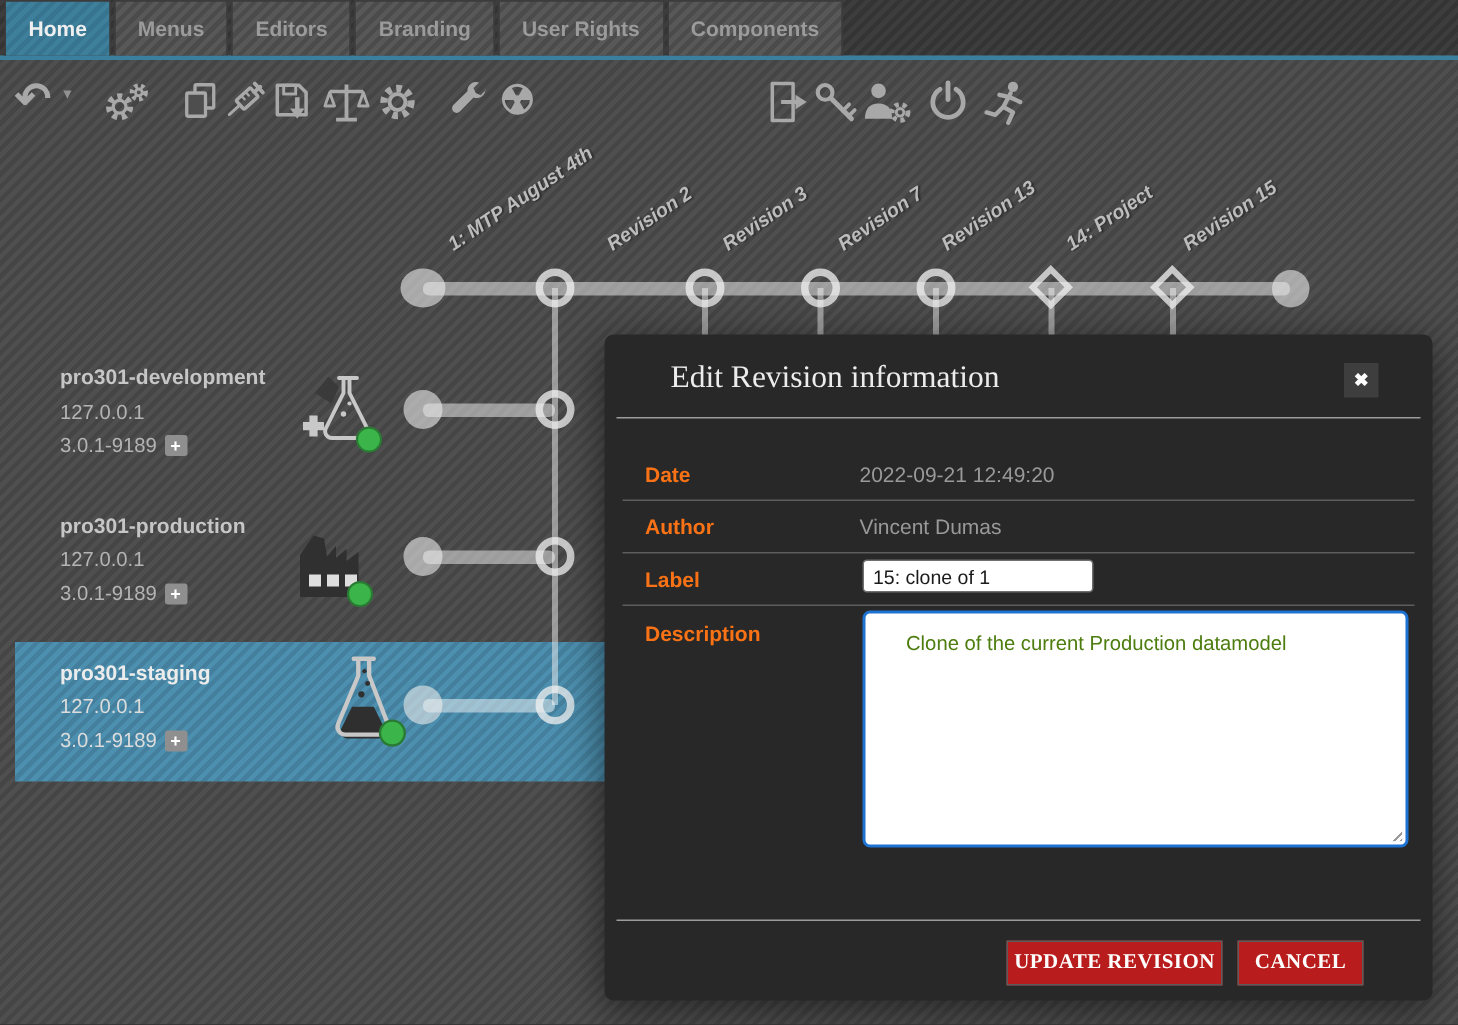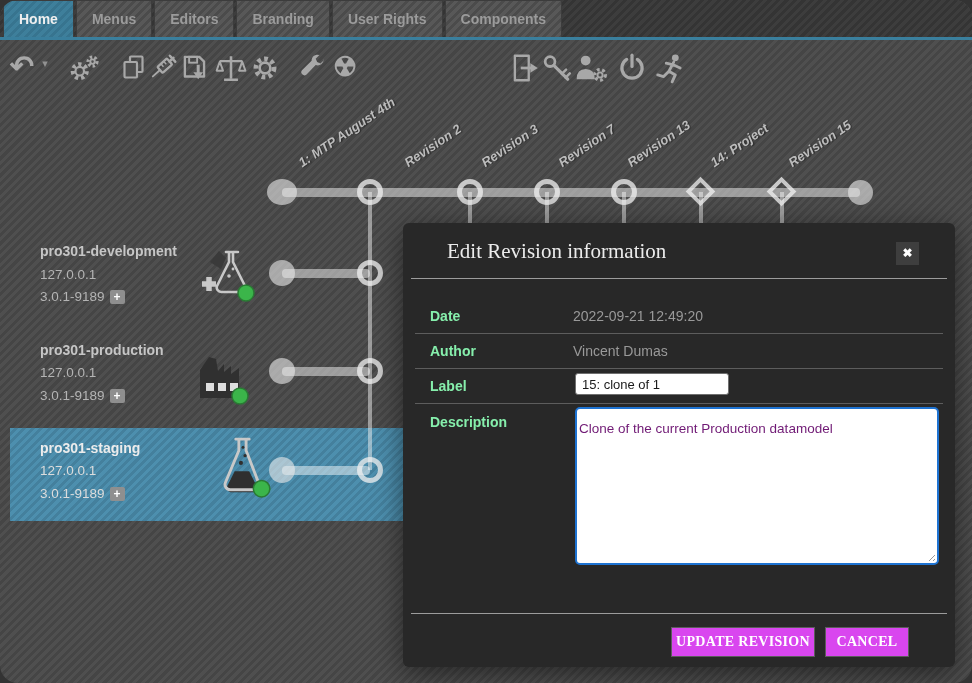--- a/index.html
+++ b/index.html
@@ -1,20 +1,19 @@
 <!DOCTYPE html>
 <html><head>
 <meta charset="utf-8">
 <style>
   html,body{margin:0;padding:0;background:#333;}
   .screen{
     position:relative;width:972px;height:683px;overflow:hidden;
     background:repeating-linear-gradient(135deg,#4f4f4f 0 3px,#454545 3px 6px);
     font-family:"Liberation Sans",sans-serif;
-    border-radius:18px;
     -webkit-font-smoothing:antialiased;
   }
   
   .tabbar{
     position:absolute;top:0;left:0;right:0;height:40px;
     background:repeating-linear-gradient(135deg,#3d3d3d 0 3px,#343434 3px 6px);
     border-bottom:3px solid #3a7f9d;
     display:flex;align-items:flex-end;padding-left:3px;gap:2px;box-sizing:border-box;
   }
   .tab{
@@ -55,32 +54,32 @@
     background:repeating-linear-gradient(135deg,#4d8fae 0 3px,#44809d 3px 6px);}
   .env-icon{position:absolute;z-index:2;}
   
   .modal{position:absolute;left:403px;top:223px;width:552px;height:444px;background:#282828;
     border-radius:6px;box-shadow:0 6px 28px rgba(0,0,0,.5);z-index:10;}
   .modal-title{position:absolute;left:44px;top:16px;font-family:"Liberation Serif",serif;font-size:21px;color:#ececec;}
   .modal-close{position:absolute;left:493px;top:19px;width:23px;height:23px;background:#3e3e3e;color:#fff;
     text-align:center;line-height:23px;font-size:12px;font-weight:bold;cursor:pointer;}
   .hline{position:absolute;left:8px;right:8px;height:1px;background:#9c9c9c;}
   .rline{position:absolute;left:12px;right:12px;height:1px;background:#5d5d5d;}
-  .f-label{position:absolute;left:27px;font-size:14px;font-weight:bold;color:#86efac;}
+  .f-label{position:absolute;left:27px;font-size:14px;font-weight:bold;color:#f97316;}
   .f-value{position:absolute;left:170px;font-size:14px;color:#999;}
   .f-input{position:absolute;left:172px;top:150px;width:140px;height:20px;border:1px solid #6f6f6f;border-radius:3px;
     padding:0 6px;font-size:13px;color:#1a1a1a;background:#fff;font-family:"Liberation Sans",sans-serif;outline:none;}
   .f-textwrap{position:absolute;left:172px;top:184px;width:364px;height:158px;}
   .f-textarea{width:100%;height:100%;box-sizing:border-box;border:2px solid #1e73d2;border-radius:5px;
-    padding:12px 2px;font-size:13.5px;color:#701a75;background:#fff;resize:none;outline:none;
+    padding:12px 27px;font-size:13.5px;color:#4d7c0f;background:#fff;resize:none;outline:none;
     font-family:"Liberation Sans",sans-serif;}
   .resize-corner{position:absolute;right:4px;bottom:4px;width:9px;height:9px;pointer-events:none;
     background:repeating-linear-gradient(135deg,transparent 0 2px,#9a9a9a 2px 3px);
     clip-path:polygon(100% 0,100% 100%,0 100%);}
-  .btn{position:absolute;top:404px;height:30px;line-height:28px;background:#d946ef;border:1px solid #5c5c5c;
+  .btn{position:absolute;top:404px;height:30px;line-height:28px;background:#b91c1c;border:1px solid #5c5c5c;
     color:#fff;font-family:"Liberation Serif",serif;font-weight:bold;font-size:14px;text-align:center;
     box-sizing:border-box;cursor:pointer;letter-spacing:.3px;}
 </style>
 </head>
 <body>
 
 <div class="screen">
 
   <div class="tabbar">
     <div class="tab active">Home</div>

